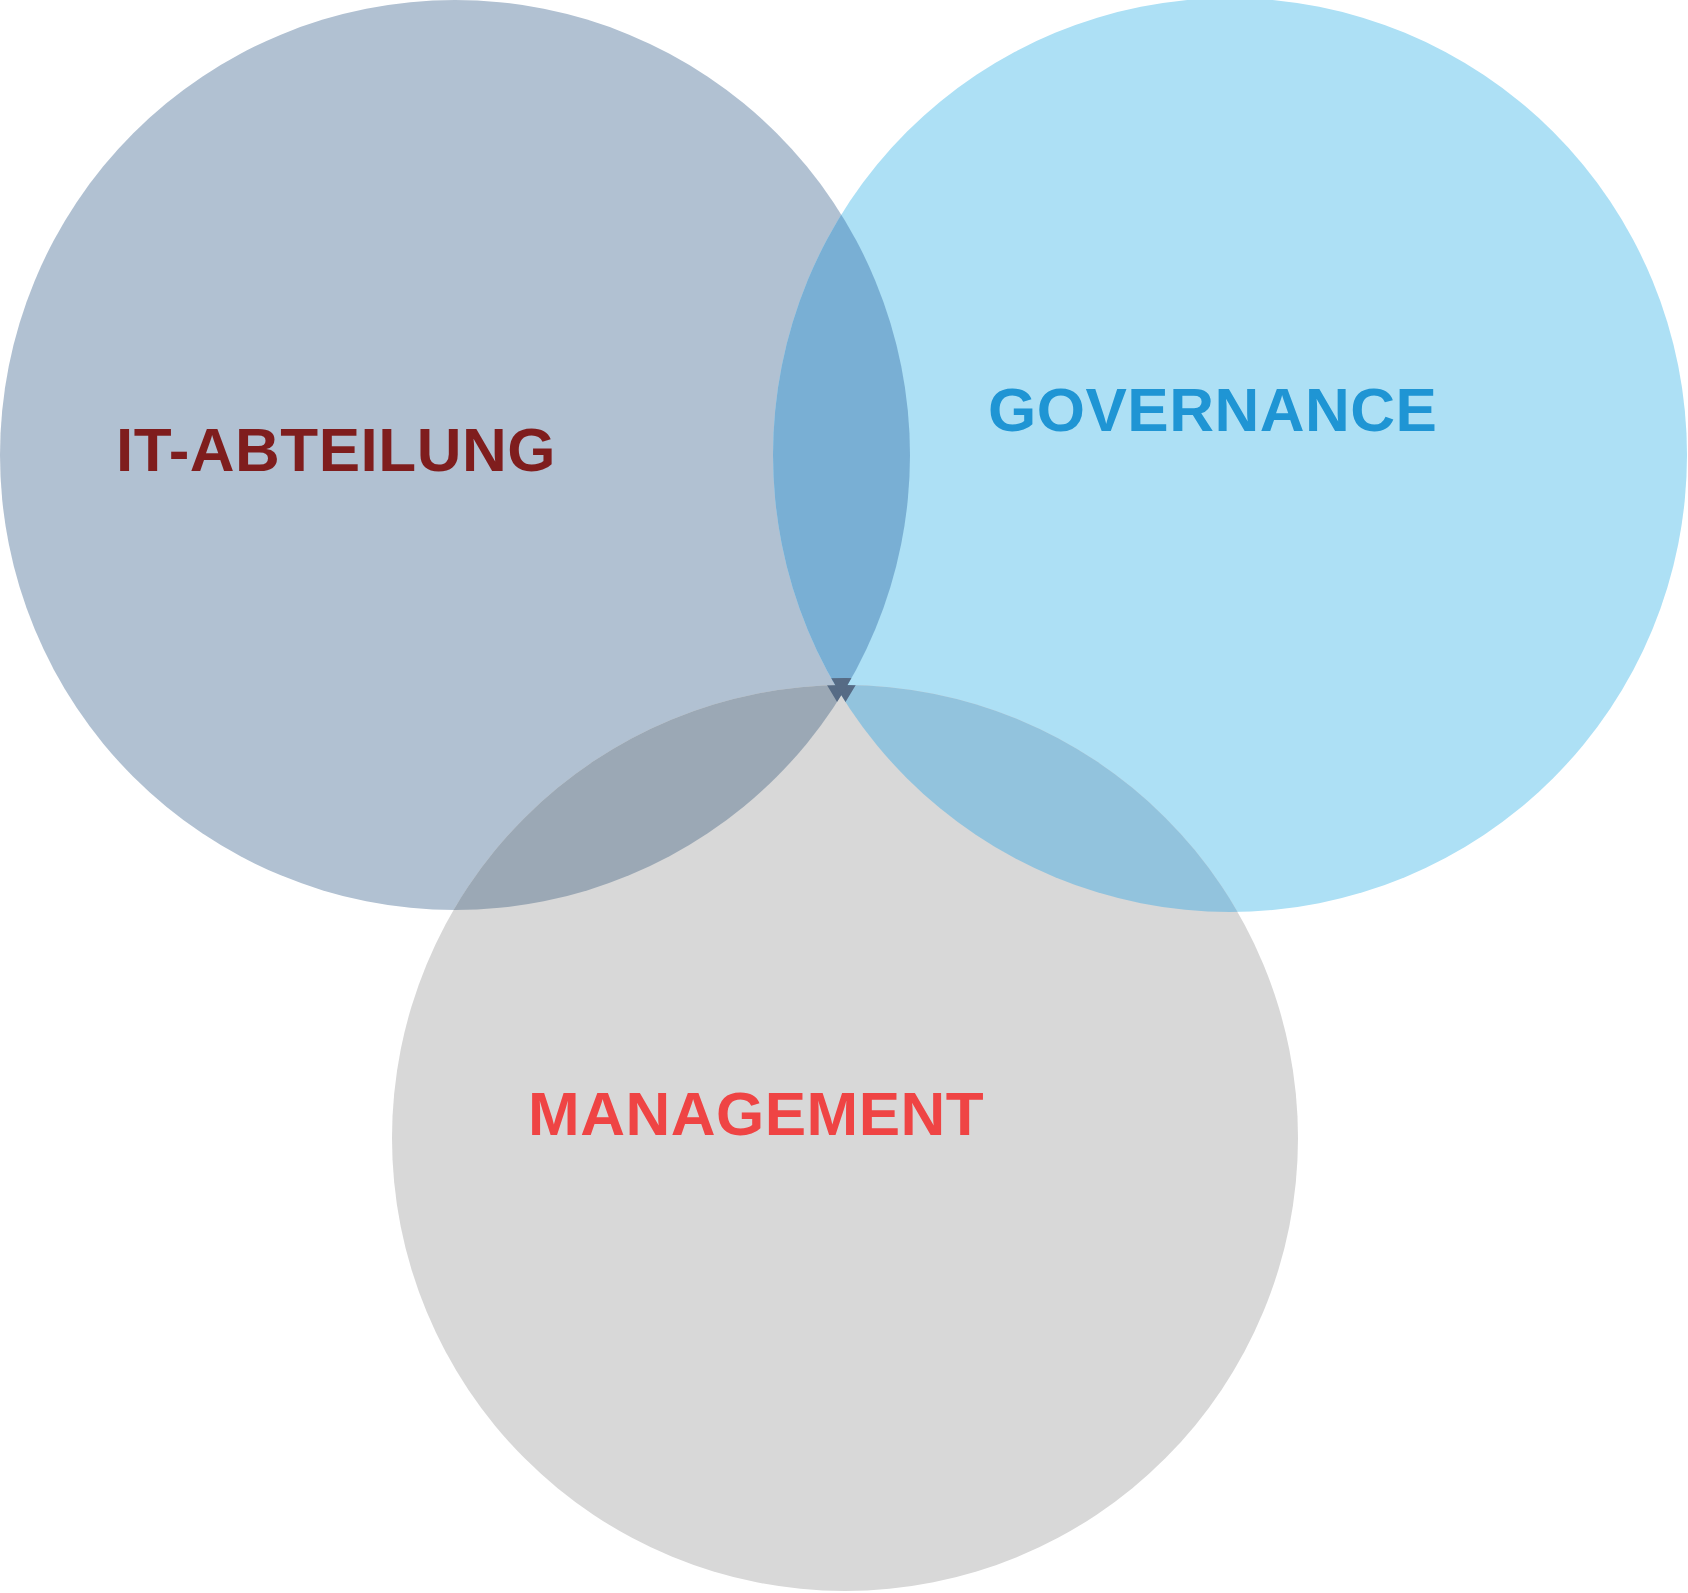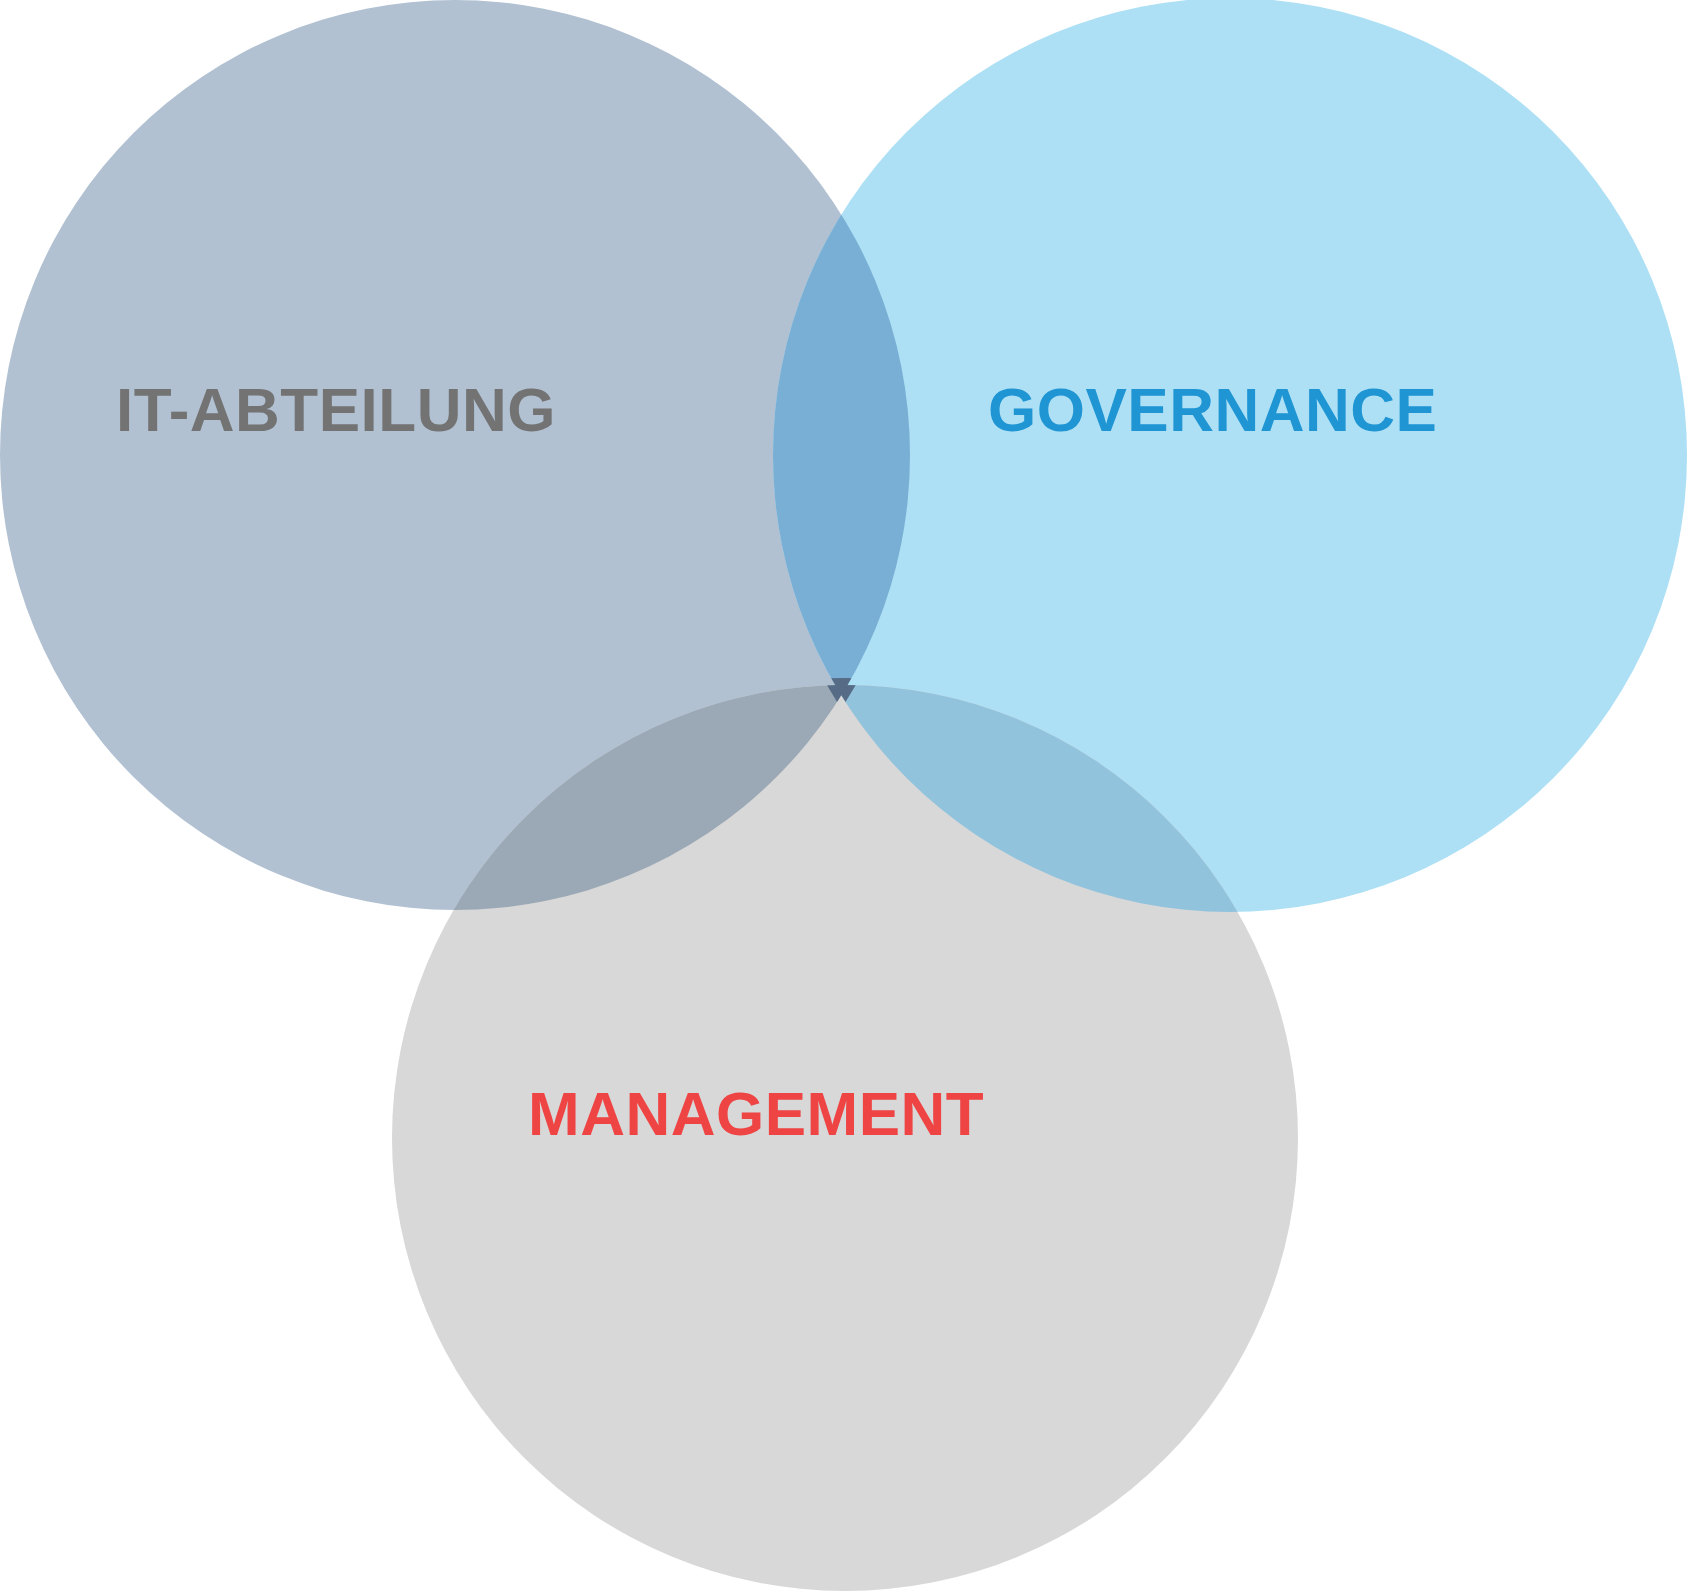--- a/index.html
+++ b/index.html
@@ -106,19 +106,19 @@
         </g>
       </g>
       <g clip-path="url(#clip-it)">
         <g clip-path="url(#clip-gov)">
           <circle id="st-mgmt" cx="845" cy="1138" r="453" stroke="#566b85" stroke-width="14" fill="none"></circle>
         </g>
       </g>
     </g>
   </svg>
 
-  <div class="venn-label" id="label-it" style="color: #737373;">IT-ABTEILUNG</div>
+  <div class="venn-label" id="label-it" style="color: #7f1d1d; margin-top: 40px;">IT-ABTEILUNG</div>
 
   <div class="venn-label" id="label-gov" style="color: rgb(31, 149, 212);">GOVERNANCE</div>
 
   <div class="venn-label" id="label-mgmt" style="color: #ef4444;">MANAGEMENT</div>
 
 </div>
 
 </body></html>

